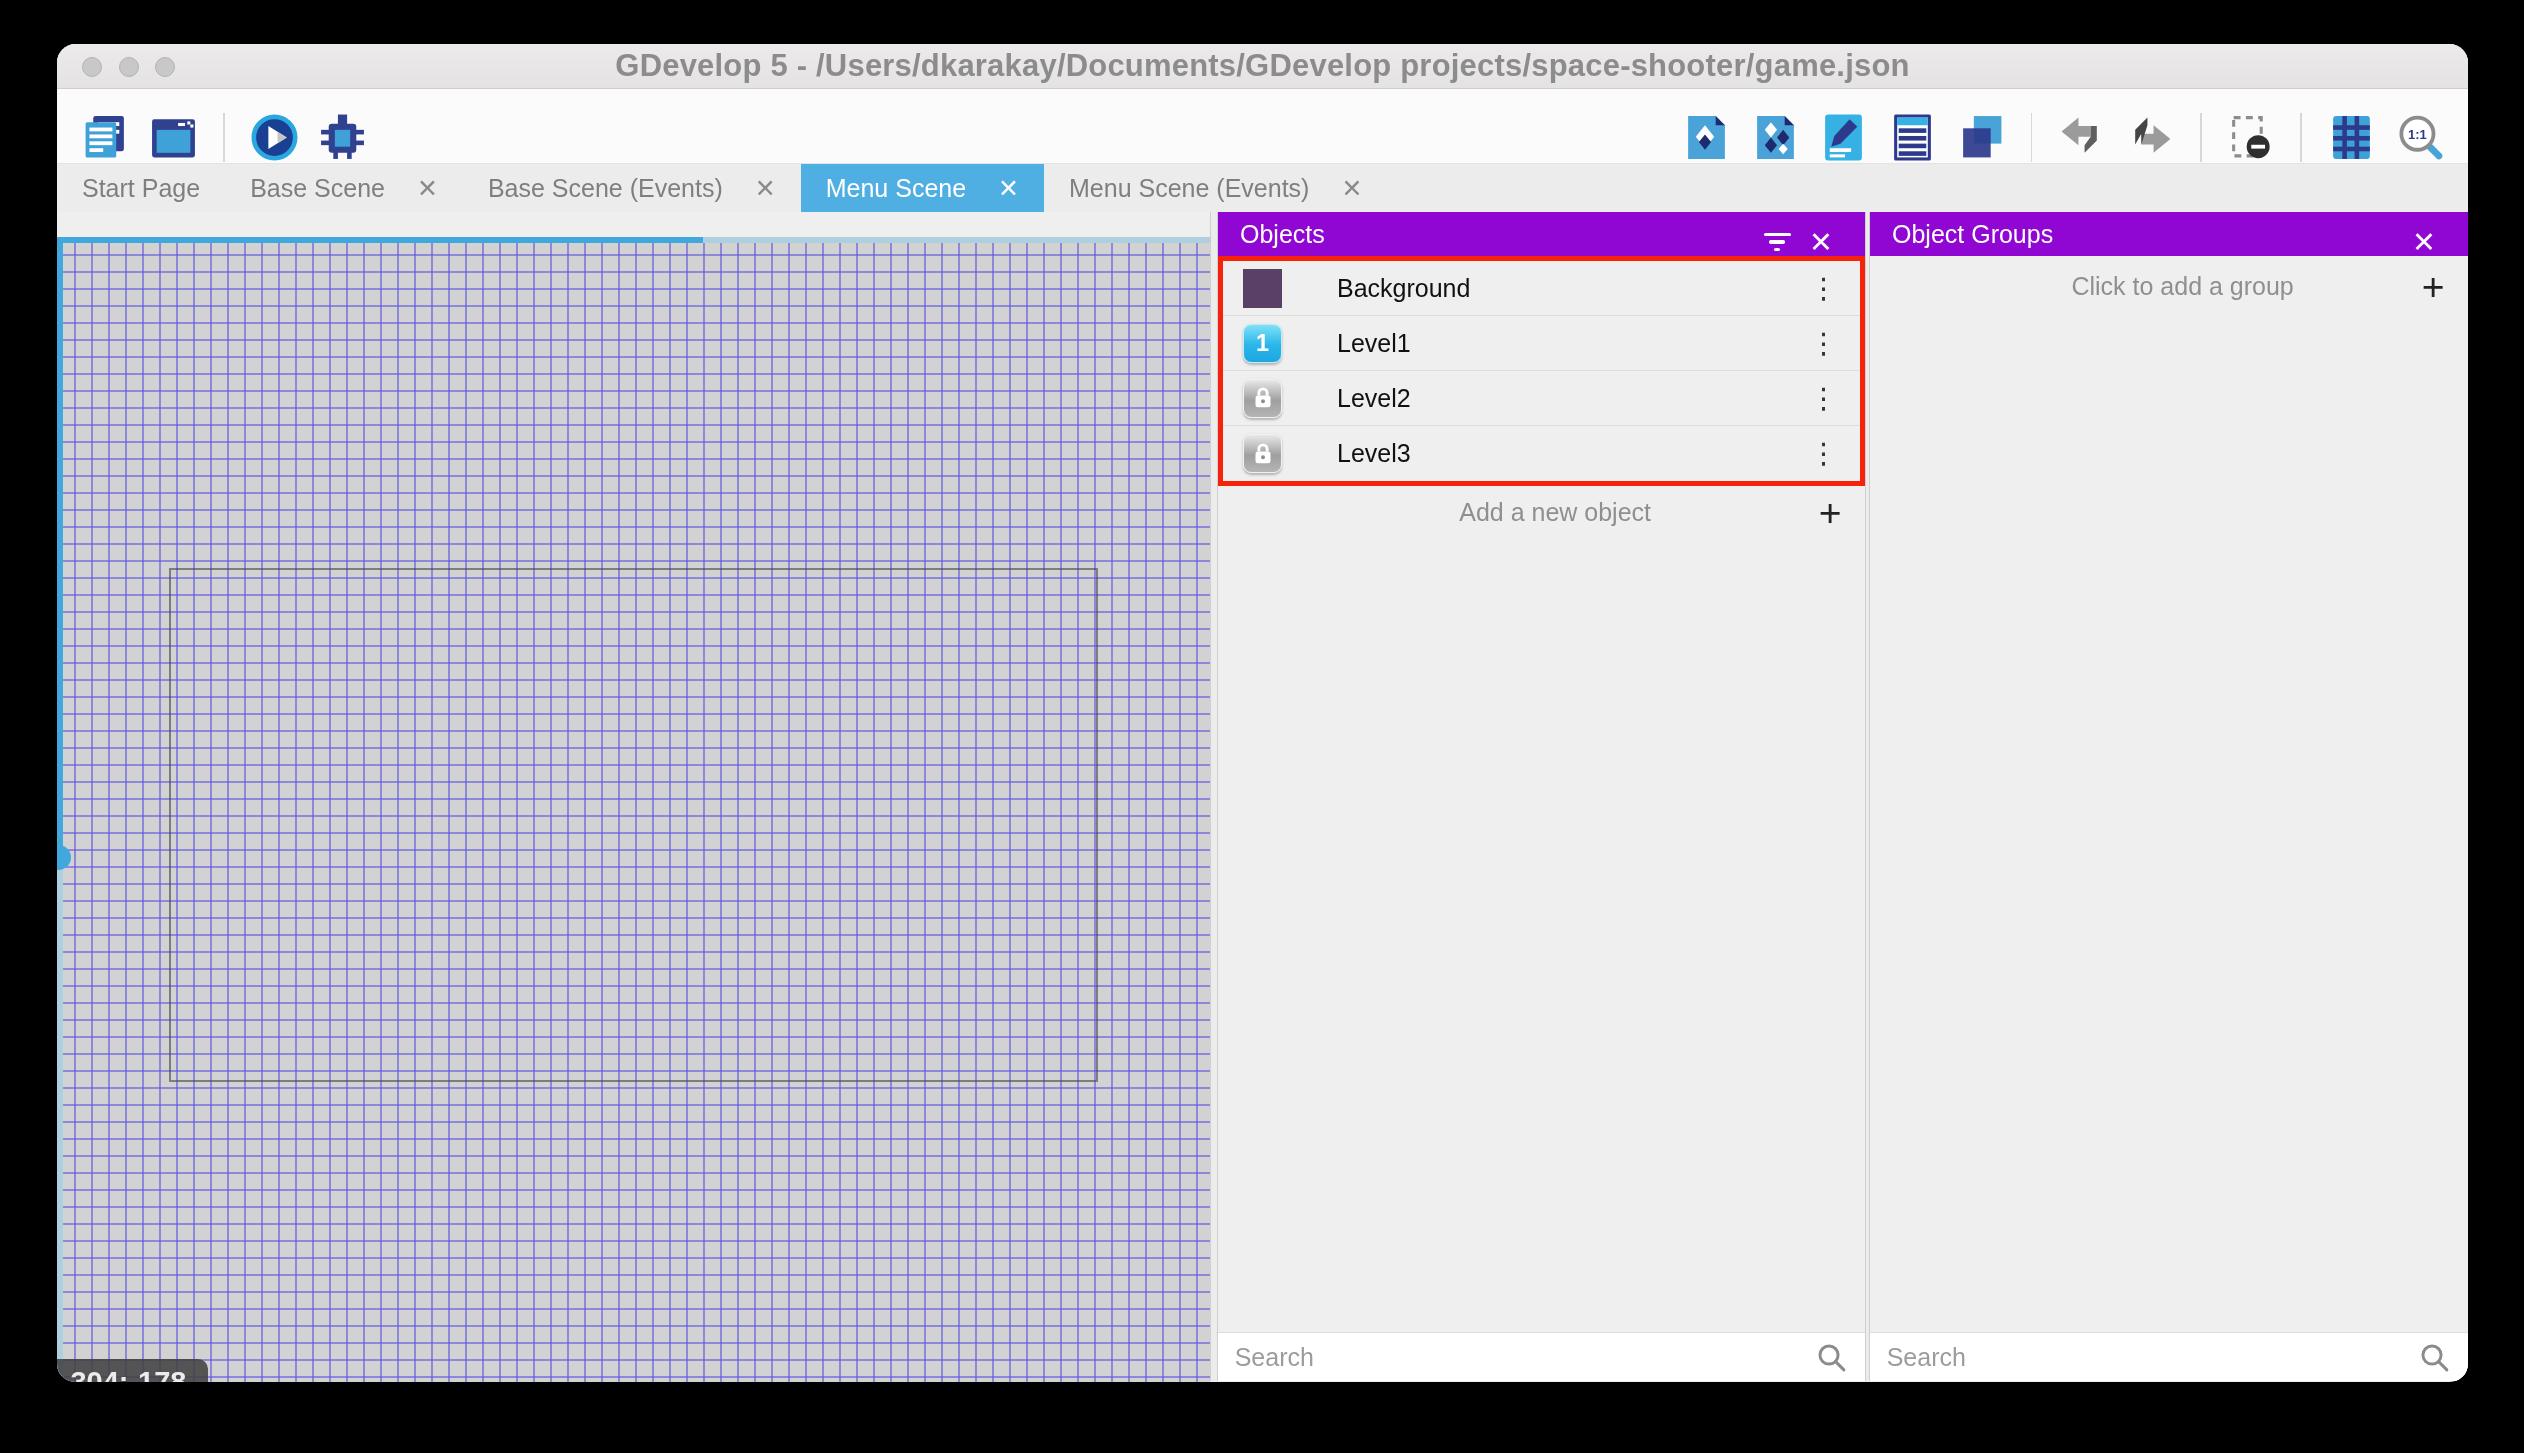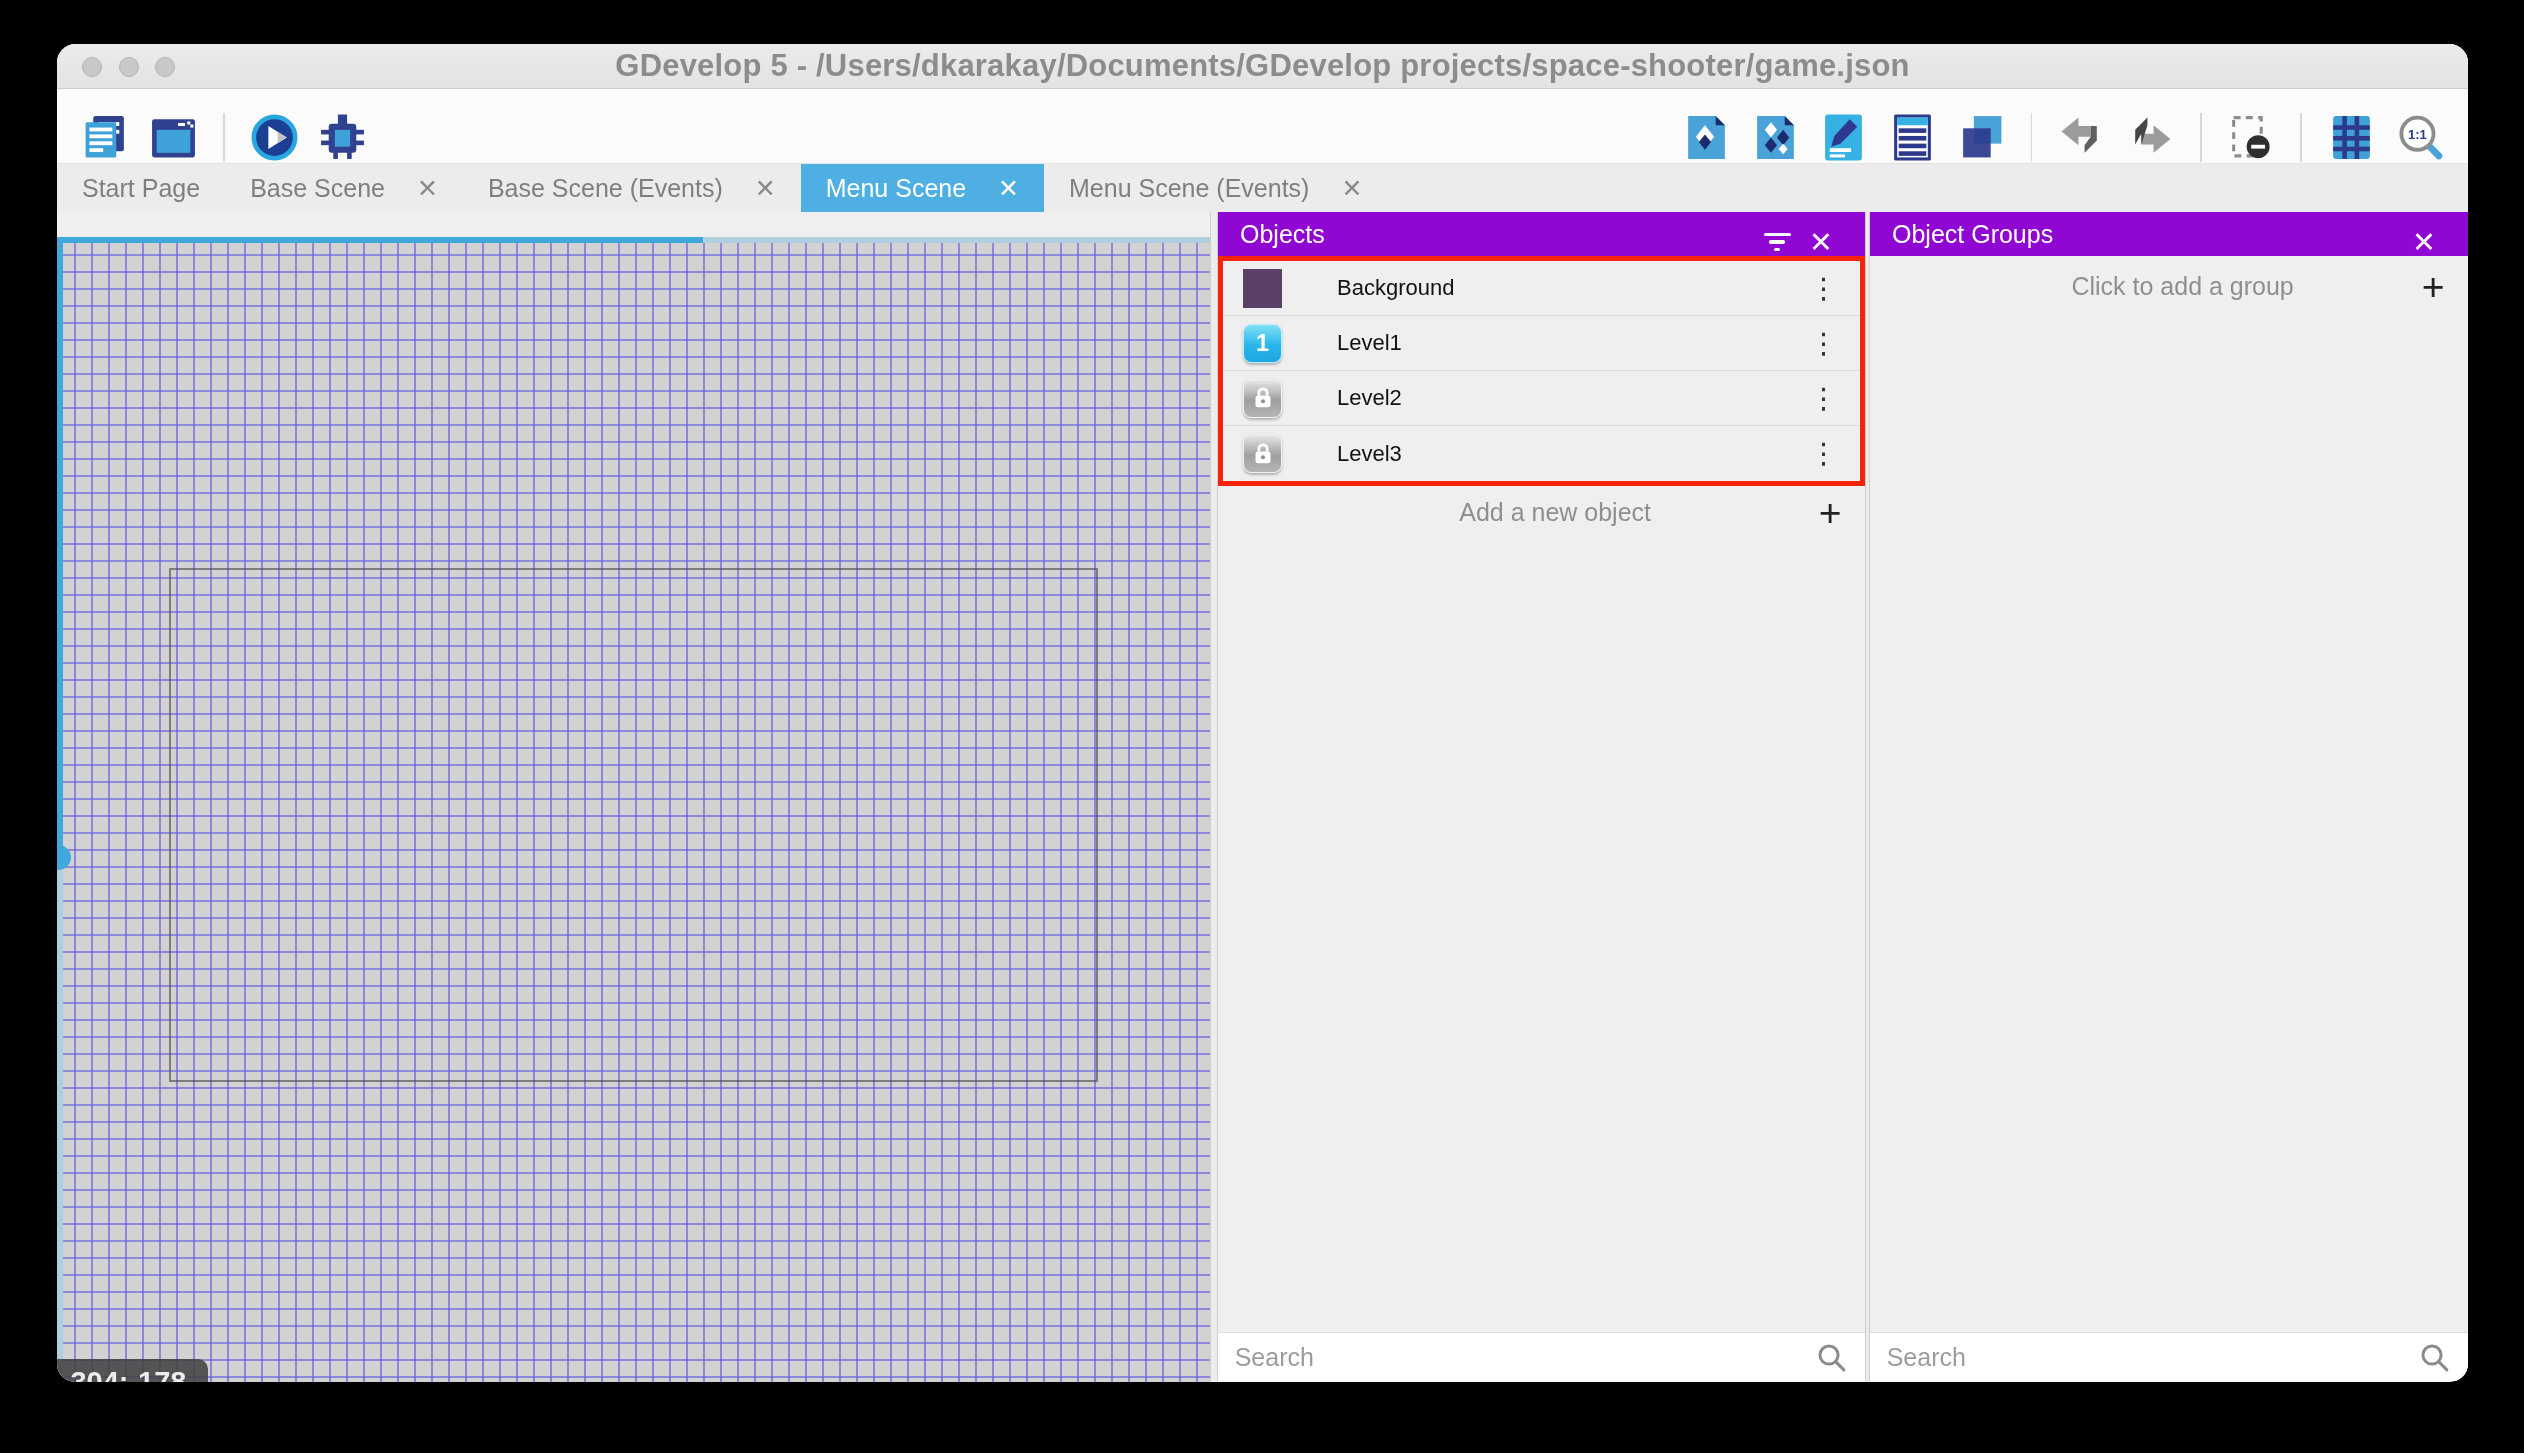--- a/index.html
+++ b/index.html
@@ -89,21 +89,21 @@
   .filter-icon i:nth-child(3){ width:6.7px; }
   .close-x { font-size:28.5px; color:#fff; line-height:1; }
 
   .red-outline { border:5.9px solid #f8220b; flex:none; background:#efefef; }
   .obj-row {
     height:55px; display:flex; align-items:center; padding:0 20px;
     border-bottom:0.8px solid #dcdcdc; background:#efefef;
   }
   .obj-row:last-child { border-bottom:none; }
   .obj-thumb { width:39px; height:39px; margin-right:55px; flex:none; display:flex; align-items:center; justify-content:center; }
-  .obj-label { flex:1; font-size:22px; color:#111; }
+  .obj-label { flex:1; font-size:25px; color:#111; }
   .kebab { width:33px; text-align:center; font-size:28.5px; color:#333; letter-spacing:0; }
 
   .add-row {
     height:52px; display:flex; align-items:center; padding:0 23.4px; flex:none;
   }
   .add-label { flex:1; text-align:center; font-size:25px; color:#8f8f8f; padding-left:50px; }
   .plus { font-size:39px; color:#222; font-weight:400; line-height:1; }
 
   .panel-body { flex:1; }
 

